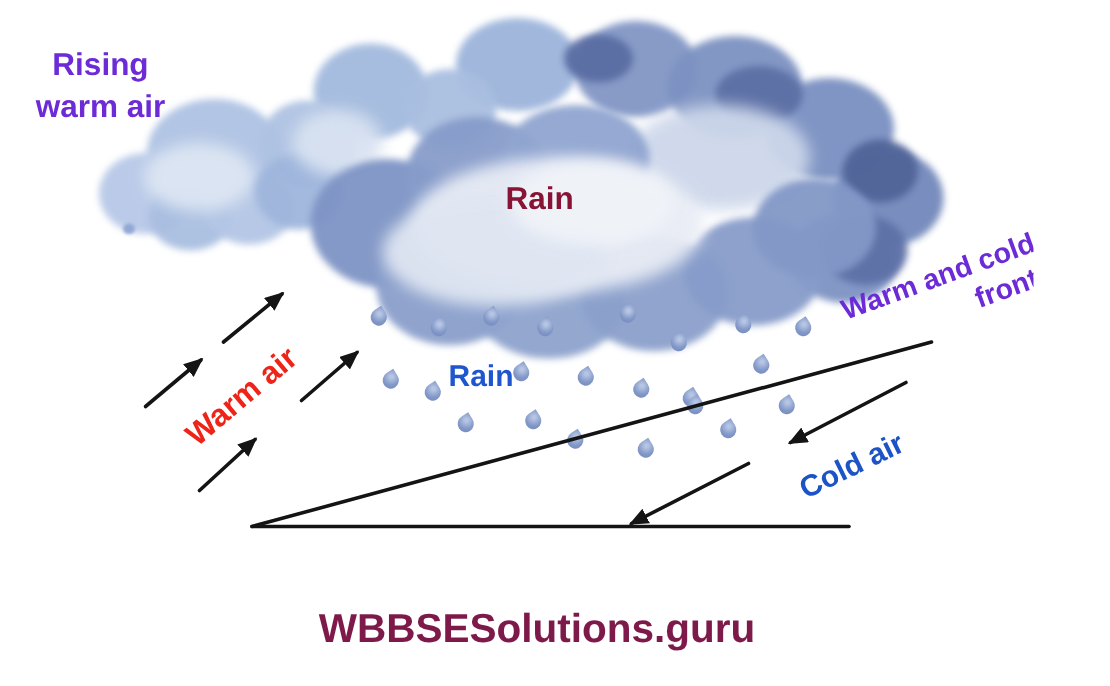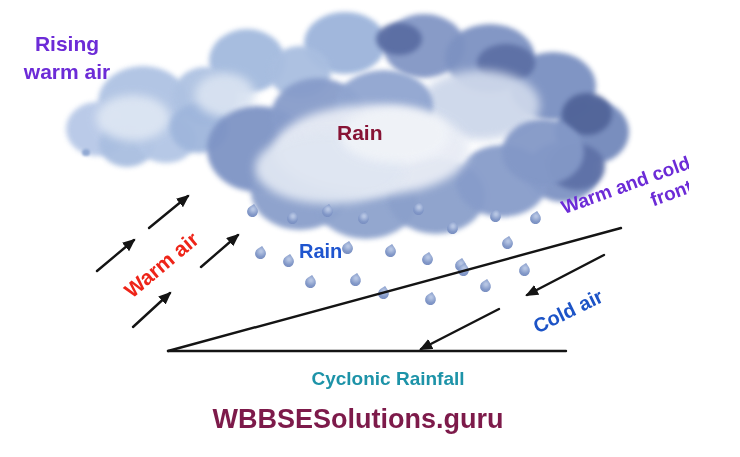--- a/index.html
+++ b/index.html
@@ -131,17 +131,16 @@
     <div class="l1">Warm and cold air</div>
     <div class="l2">front</div>
   </div>
 
   <div class="lbl" id="lbl-warmair" style="color: rgb(238, 36, 24);">Warm air</div>
 
   <div class="lbl" id="lbl-rain" style="color: rgb(31, 85, 207);">Rain</div>
 
   <div class="lbl" id="lbl-coldair" style="color: rgb(28, 83, 198);">Cold air</div>
 
-  <div class="lbl" id="lbl-caption" style="color: rgb(29, 147, 168);">Cyclonic Rainfall</div>
 
   <div class="lbl" id="lbl-watermark" style="color: rgb(125, 26, 74);">WBBSESolutions.guru</div>
 
 </div>
 
 </body></html>

